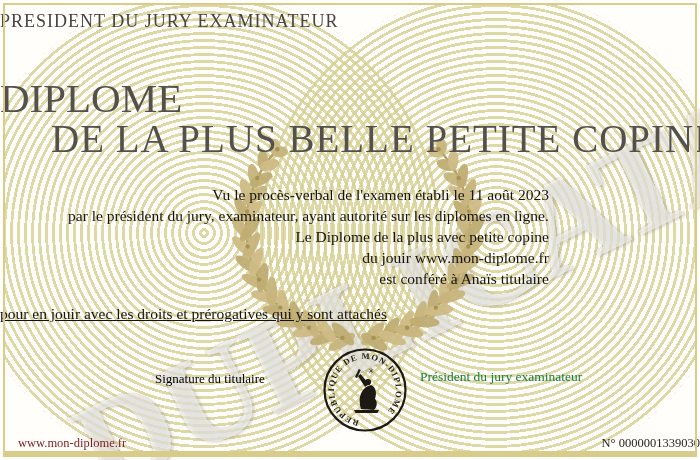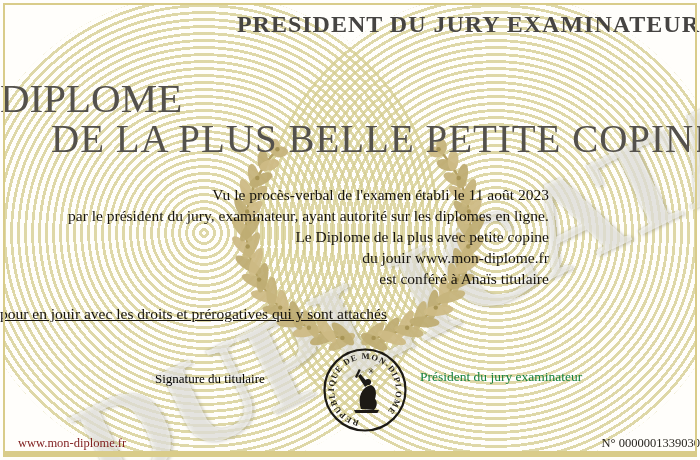--- a/index.html
+++ b/index.html
@@ -24,22 +24,22 @@
   .watermark{
     position:absolute;left:40px;top:228px;width:760px;z-index:2;
     font-size:132px;line-height:132px;font-weight:bold;letter-spacing:-2px;
     color:rgba(255,255,255,0.55);
     text-shadow:2px 2px 3px rgba(140,138,120,0.35), -1px -1px 2px rgba(140,138,120,0.25);
     transform:rotate(-26deg);transform-origin:50% 50%;
     white-space:nowrap;text-align:center;pointer-events:none;
   }
   .wreath-svg{position:absolute;left:208px;top:113px;z-index:3;}
   .txt{position:absolute;z-index:4;}
-  .header-line{left:0;top:11px;width:100%;text-align:right;font-size:24px;
-    letter-spacing:1px;color:#464442;font-weight:bold;}
+  .header-line{left:0;top:11px;width:100%;text-align:left;font-size:18px;
+    letter-spacing:1px;color:#464442;}
   .title1{left:0;top:74px;width:100%;text-align:left;font-size:41px;color:#54514c;}
   .title2{left:0;top:116px;width:100%;text-align:center;font-size:39px;color:#54514c;
     letter-spacing:1px;white-space:nowrap;margin-left:35px;}
   .body-block{left:68px;top:184px;font-size:15.5px;line-height:21px;color:#16130e;text-align:right;}
   .rights-line{left:0;top:305px;width:100%;text-align:left;font-size:15.5px;color:#16130e;text-decoration:underline;}
   .sig-label-left{left:155px;top:371px;font-size:13px;color:#000000;}
   .sig-label-right{left:420px;top:369px;font-size:13.5px;color:#15803d;}
   .seal-svg{position:absolute;left:321px;top:346px;z-index:4;}
   .footer-left{left:18px;top:436px;font-size:12.5px;color:#7f1d1d;}
   .footer-right{right:0;top:436px;font-size:12.5px;color:#27241e;text-align:center;}

